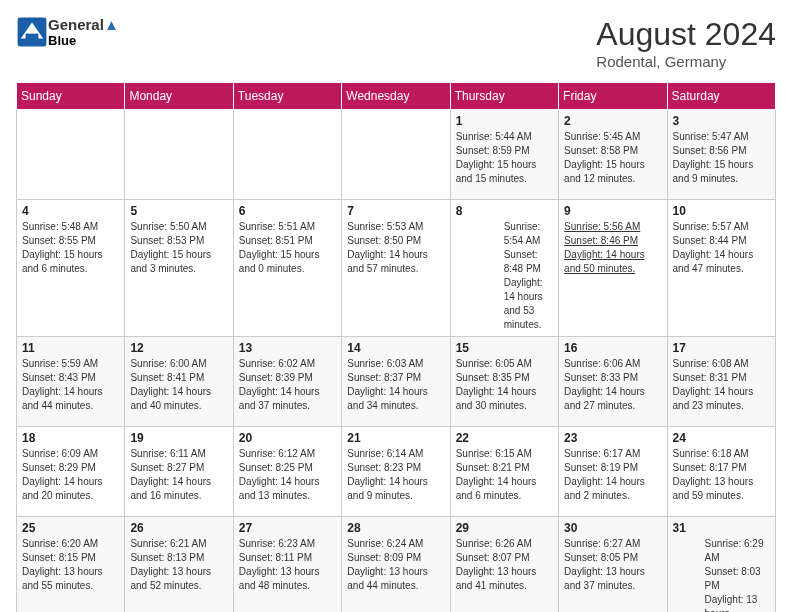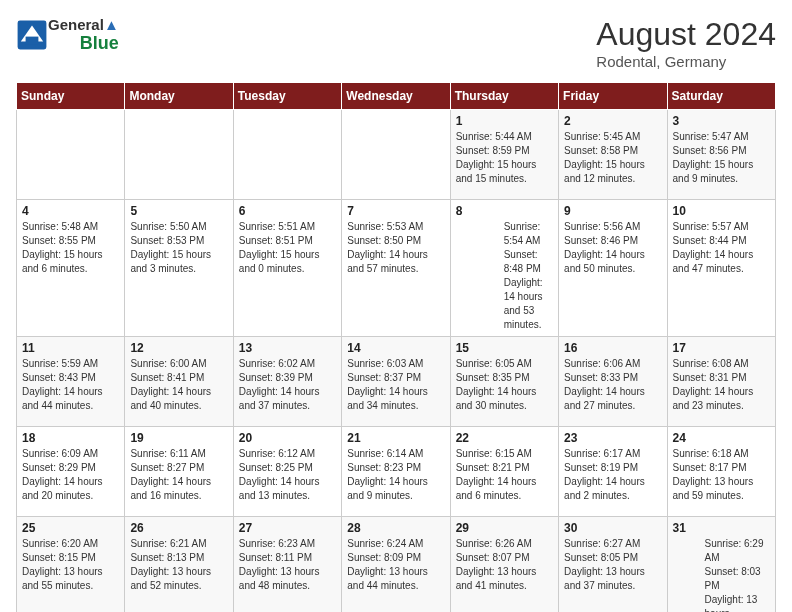--- a/index.html
+++ b/index.html
@@ -35,26 +35,26 @@
     .location {
       font-size: 15px;
       color: #555;
     }
     .calendar {
       width: 100%;
       border-collapse: collapse;
       font-size: 10.5px;
     }
     .calendar thead th {
-      background: #7f1d1d;
+      background: #be185d;
       color: #fff;
       padding: 6px 4px;
       text-align: left;
       font-size: 12px;
-      font-weight: bold;
+      font-weight: normal;
       border: 1px solid #fff;
     }
     .calendar tbody td {
       border: 1px solid #ccc;
       vertical-align: top;
       padding: 4px 5px;
       min-height: 90px;
       height: 90px;
       width: calc(100% / 7);
       background: #fff;
@@ -90,21 +90,21 @@
 
 <div class="header">
   <div class="logo">
     <svg class="logo-icon" viewBox="0 0 40 40">
       <rect x="2" y="2" width="36" height="36" rx="3" fill="#1a5fa8"></rect>
       <polygon points="20,8 34,28 6,28" fill="white"></polygon>
       <rect x="12" y="22" width="16" height="10" fill="#1a5fa8"></rect>
     </svg>
     <div>
       <div style="font-size:15px;font-weight:bold;color:#333;">General<span style="color:#2a6db5;">▲</span></div>
-      <div style="font-size:18px;font-weight:bold;color:#15803d;text-align:right;">Blue</div>
+      <div style="font-size:13px;font-weight:bold;color:#000000;">Blue</div>
     </div>
   </div>
   <div class="title-block">
     <div class="month-year">August 2024</div>
     <div class="location">Rodental, Germany</div>
   </div>
 </div>
 
 <table class="calendar">
   <thead>
@@ -177,21 +177,21 @@
         </td>
         <td>
           <div class="day-number">8</div>
           <div class="day-info" style="white-space: pre-line; margin-left: 48px;">Sunrise: 5:54 AM
 Sunset: 8:48 PM
 Daylight: 14 hours
 and 53 minutes.</div>
         </td>
         <td>
           <div class="day-number">9</div>
-          <div class="day-info" style="white-space: pre-line;">Sunrise: 5:56 AM
+          <div class="day-info" style="white-space: pre-line; text-decoration: underline;">Sunrise: 5:56 AM
 Sunset: 8:46 PM
 Daylight: 14 hours
 and 50 minutes.</div>
         </td>
         <td>
           <div class="day-number">10</div>
           <div class="day-info" style="white-space: pre-line;">Sunrise: 5:57 AM
 Sunset: 8:44 PM
 Daylight: 14 hours
 and 47 minutes.</div>

